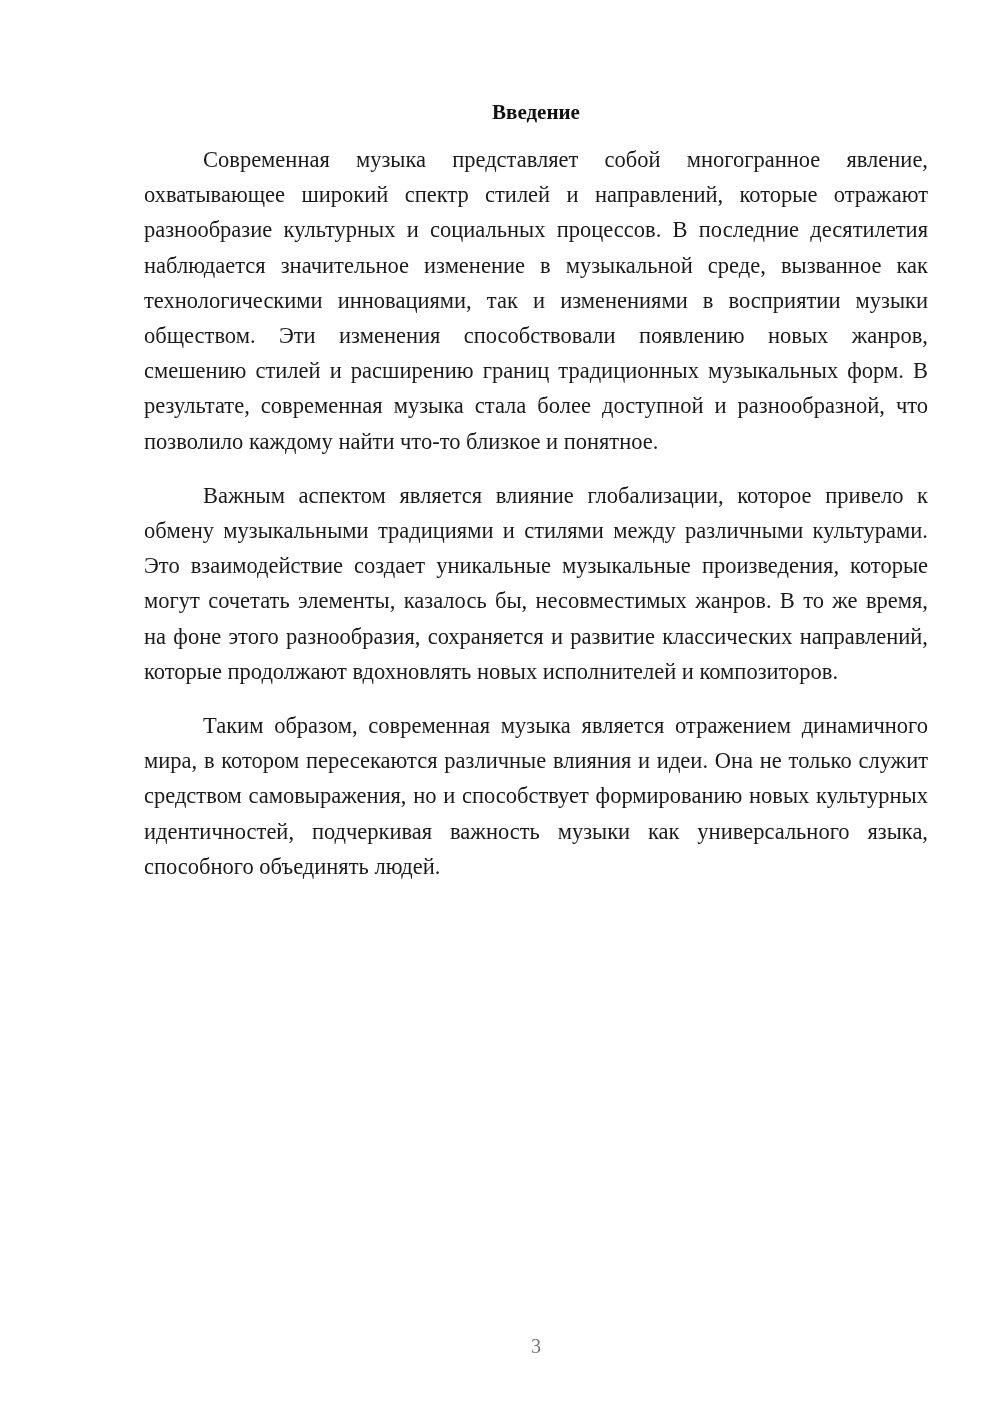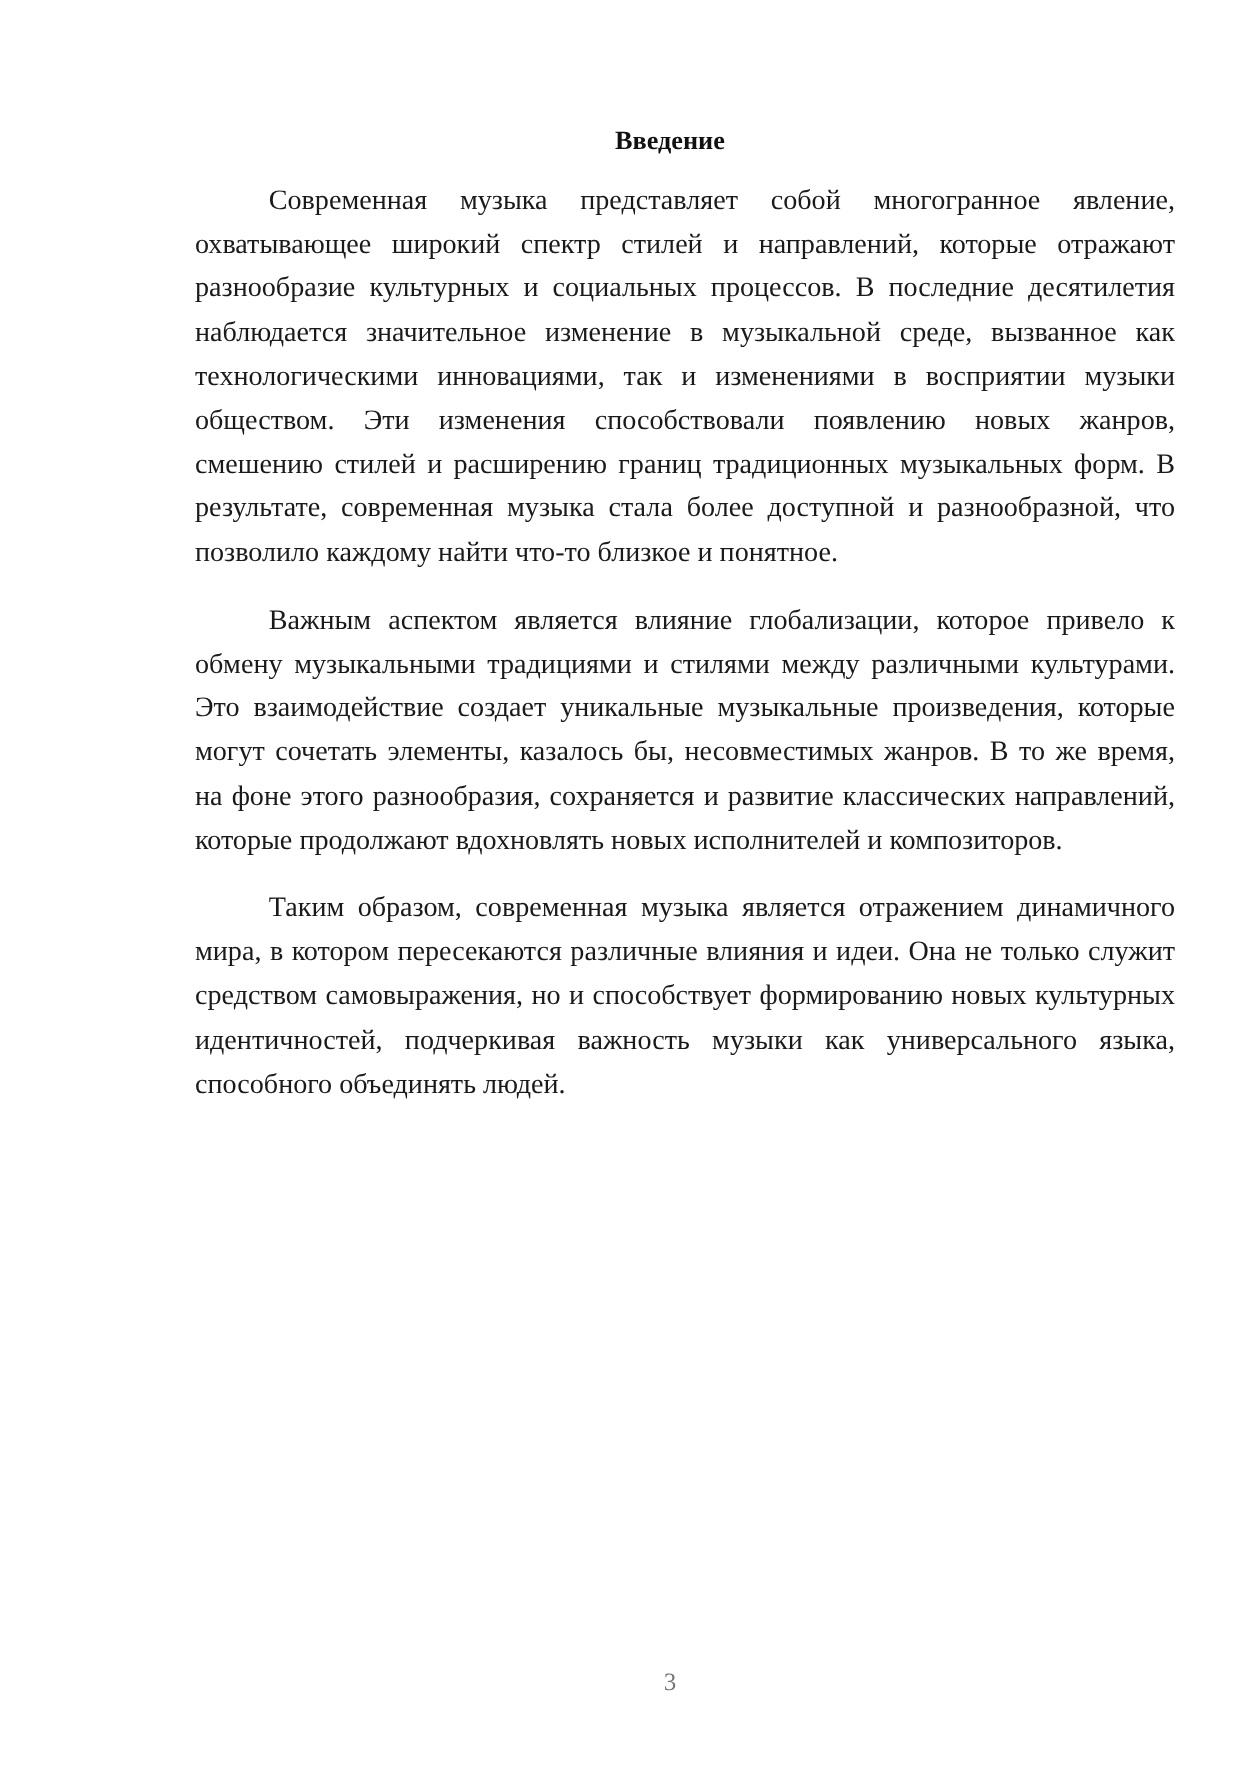--- a/index.html
+++ b/index.html
@@ -31,21 +31,20 @@
       font-weight: bold;
       font-size: 21px;
       line-height: 28px;
       color: #111;
     }
     .content {
       position: absolute;
       left: 144px;
       top: 142px;
       width: 784px;
-      margin-left: 12px;
     }
     .para {
       margin: 0;
       text-align: justify;
       text-indent: 59px;
       font-size: 22.5px;
       line-height: 35.2px;
       letter-spacing: 0;
       word-spacing: 0;
       hyphens: none;

